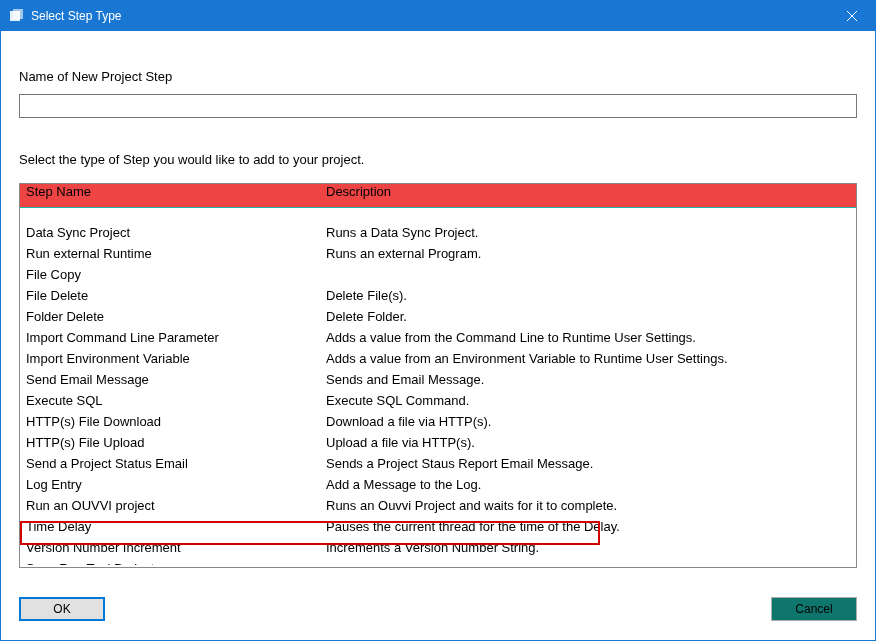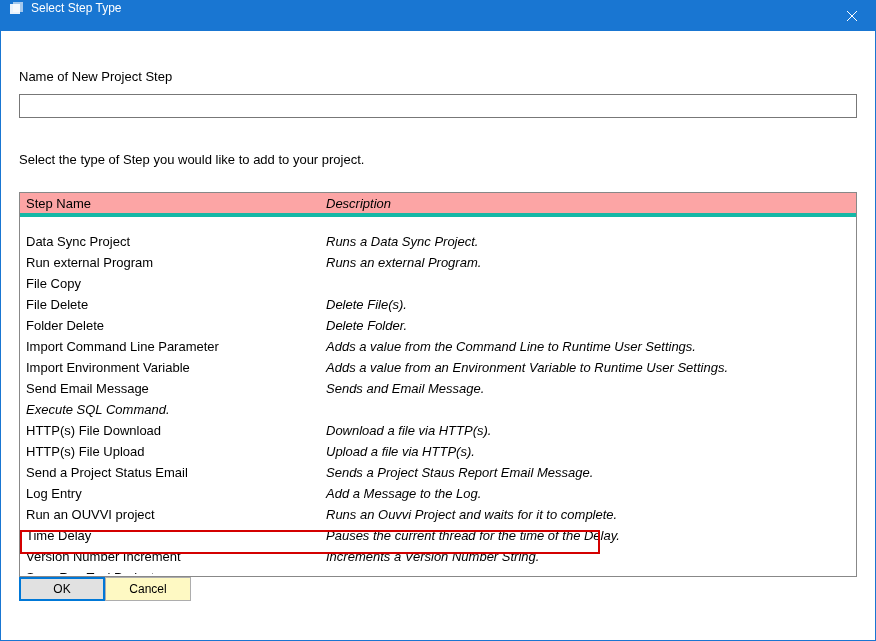--- a/index.html
+++ b/index.html
@@ -16,20 +16,21 @@
     width: 876px; height: 641px;
     border: 1px solid #1976d2;
     display: flex;
     flex-direction: column;
   }
   .titlebar {
     height: 30px;
     background: #1976d2;
     color: #fff;
     display: flex;
+    align-items: center;
     padding-left: 8px;
     font-size: 12px;
   }
   .titlebar .icon {
     width: 16px; height: 16px;
     margin-right: 6px;
     display: inline-flex;
     align-items: center;
     justify-content: center;
   }
@@ -57,43 +58,42 @@
     height: 24px;
     border: 1px solid #777;
     padding: 2px 4px;
     font-family: inherit;
     font-size: 13px;
     outline: none;
   }
   .instruction {
     font-size: 13px;
     margin-top: 34px;
-    margin-bottom: 25px;
+    margin-bottom: 16px;
   }
   .list {
     width: 100%;
     height: 385px;
     border: 1px solid #888;
     overflow: hidden;
     position: relative;
   }
   .list-header {
     display: flex;
     height: 24px;
-    border-bottom: 4px solid #14b8a6;
-    font-size: 13px;
-    align-items: center;
-    background: #fca5a5;
+    border-bottom: 1px solid #14b8a6;
+    font-size: 13px;
+    background: #ef4444;
   }
   .list-header .col {
     padding: 0 6px;
     white-space: nowrap;
   }
   .col-name { width: 300px; flex-shrink: 0; }
-  .col-desc { flex: 1; font-style: italic; }
+  .col-desc { flex: 1; }
   .list-body {
     overflow: auto;
   }
   .row {
     display: flex;
     height: 21px;
     align-items: center;
     font-size: 13px;
     cursor: default;
     position: relative;
@@ -105,29 +105,29 @@
     text-overflow: ellipsis;
     margin-top: 28px;
   }
   .highlight-box {
     position: absolute;
     border: 2px solid #d40000;
     pointer-events: none;
   }
   .button-row {
     display: flex;
-    justify-content: flex-start;
-    margin-top: 0;
+    justify-content: space-between;
+    margin-top: 29px;
   }
   .btn {
     width: 86px;
     height: 24px;
     font-family: inherit;
     font-size: 12px;
-    background: #fef9c3;
+    background: #0f766e;
     border: 1px solid #adadad;
     cursor: pointer;
   }
   .btn.default {
     border: 2px solid #0078d7;
     background: #e1e1e1;
   }
 </style>
 </head>
 <body>
@@ -159,21 +159,21 @@
       <div class="list-header">
         <div class="col col-name">Step Name</div>
         <div class="col col-desc">Description</div>
       </div>
       <div class="list-body" id="list-body">
           <div class="row">
             <div class="cell col-name">Data Sync Project</div>
             <div class="cell col-desc">Runs a Data Sync Project.</div>
           </div>
           <div class="row">
-            <div class="cell col-name">Run external Program</div>
+            <div class="cell col-name">Run external Runtime</div>
             <div class="cell col-desc">Runs an external Program.</div>
           </div>
           <div class="row">
             <div class="cell col-name">File Copy</div>
           </div>
           <div class="row">
             <div class="cell col-name">File Delete</div>
             <div class="cell col-desc">Delete File(s).</div>
           </div>
           <div class="row">
@@ -186,20 +186,21 @@
           </div>
           <div class="row">
             <div class="cell col-name">Import Environment Variable</div>
             <div class="cell col-desc">Adds a value from an Environment Variable to Runtime User Settings.</div>
           </div>
           <div class="row">
             <div class="cell col-name">Send Email Message</div>
             <div class="cell col-desc">Sends and Email Message.</div>
           </div>
           <div class="row">
+            <div class="cell col-name">Execute SQL</div>
             <div class="cell col-desc">Execute SQL Command.</div>
           </div>
           <div class="row">
             <div class="cell col-name">HTTP(s) File Download</div>
             <div class="cell col-desc">Download a file via HTTP(s).</div>
           </div>
           <div class="row">
             <div class="cell col-name">HTTP(s) File Upload</div>
             <div class="cell col-desc">Upload a file via HTTP(s).</div>
           </div>

